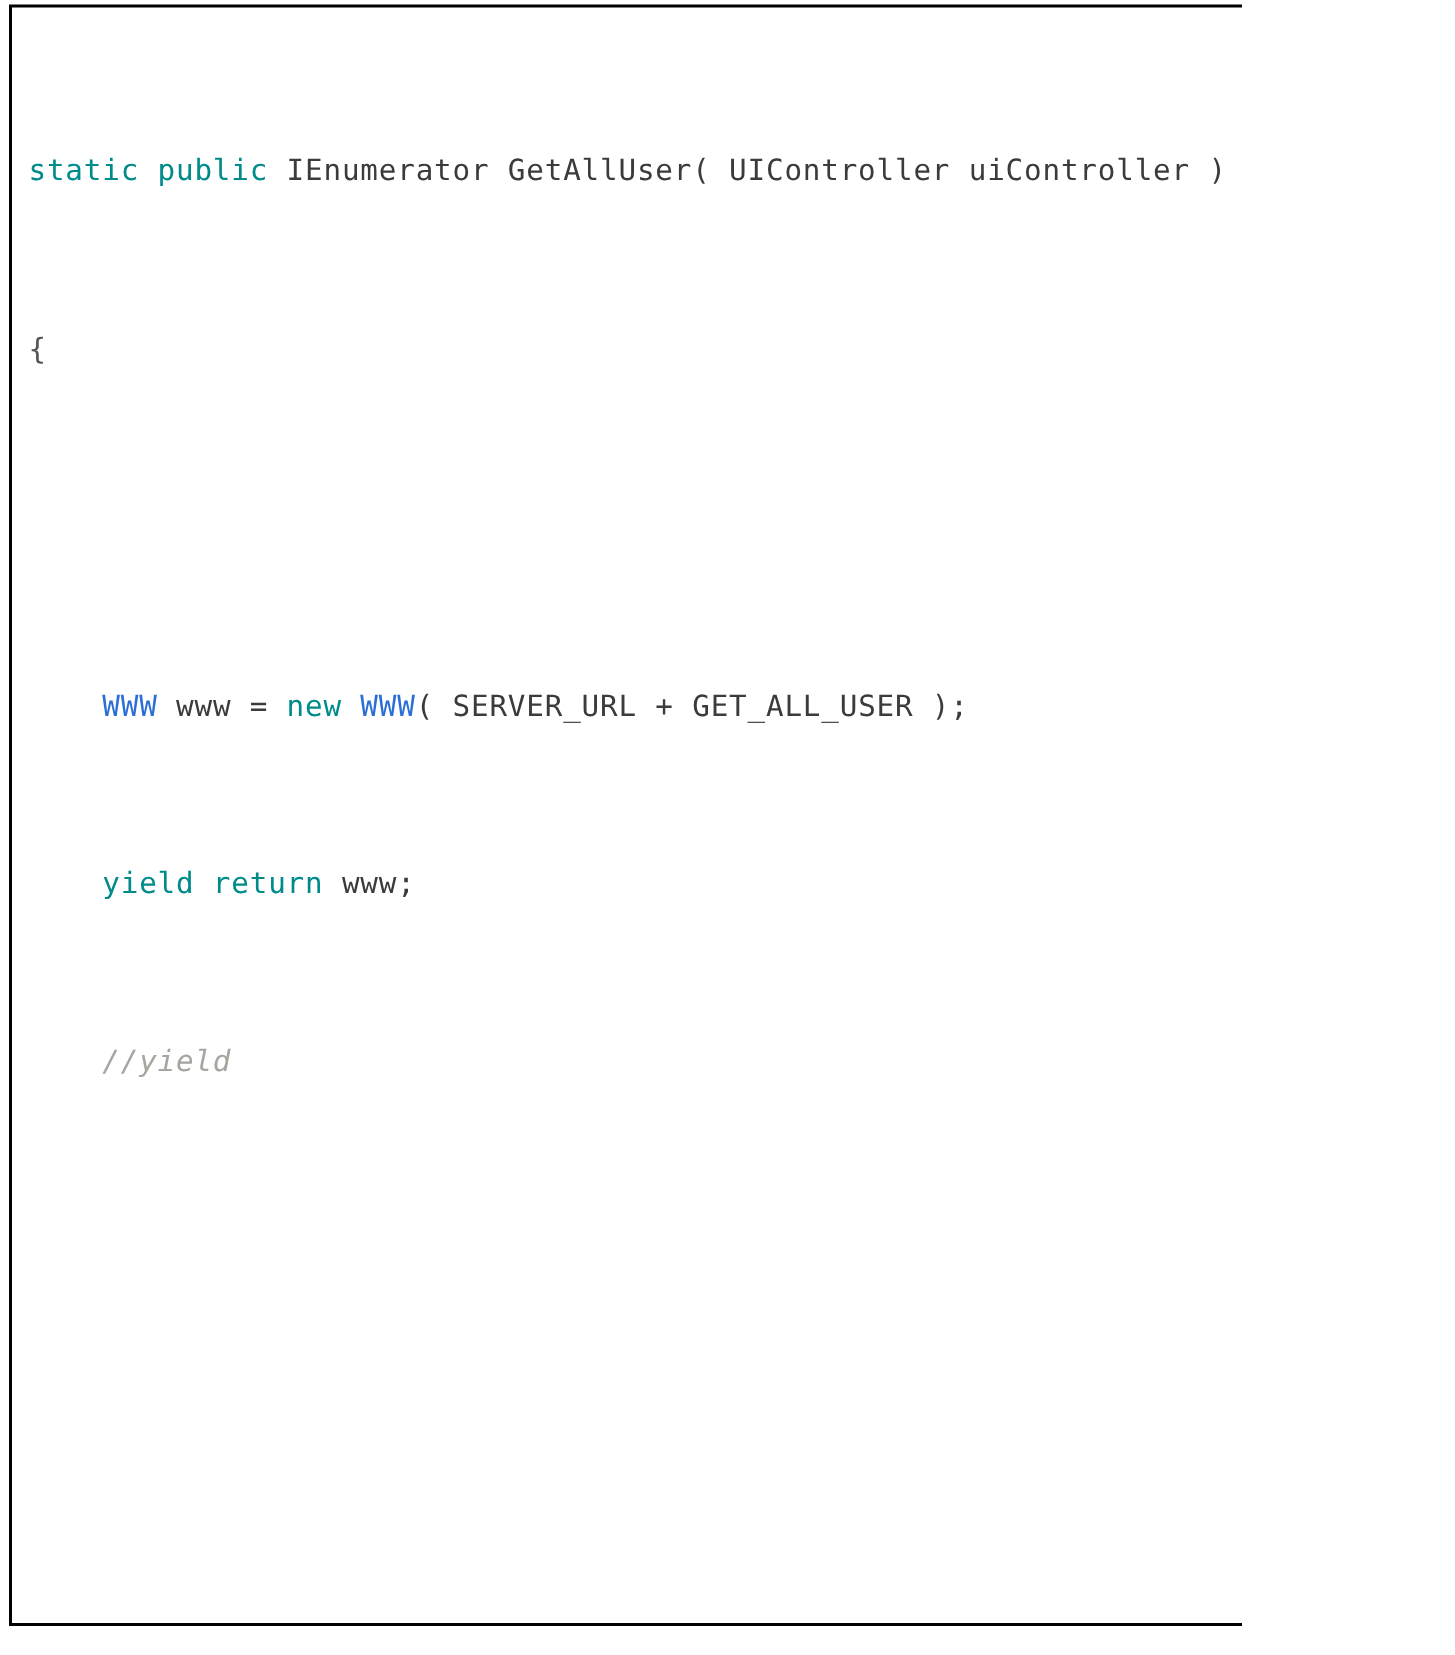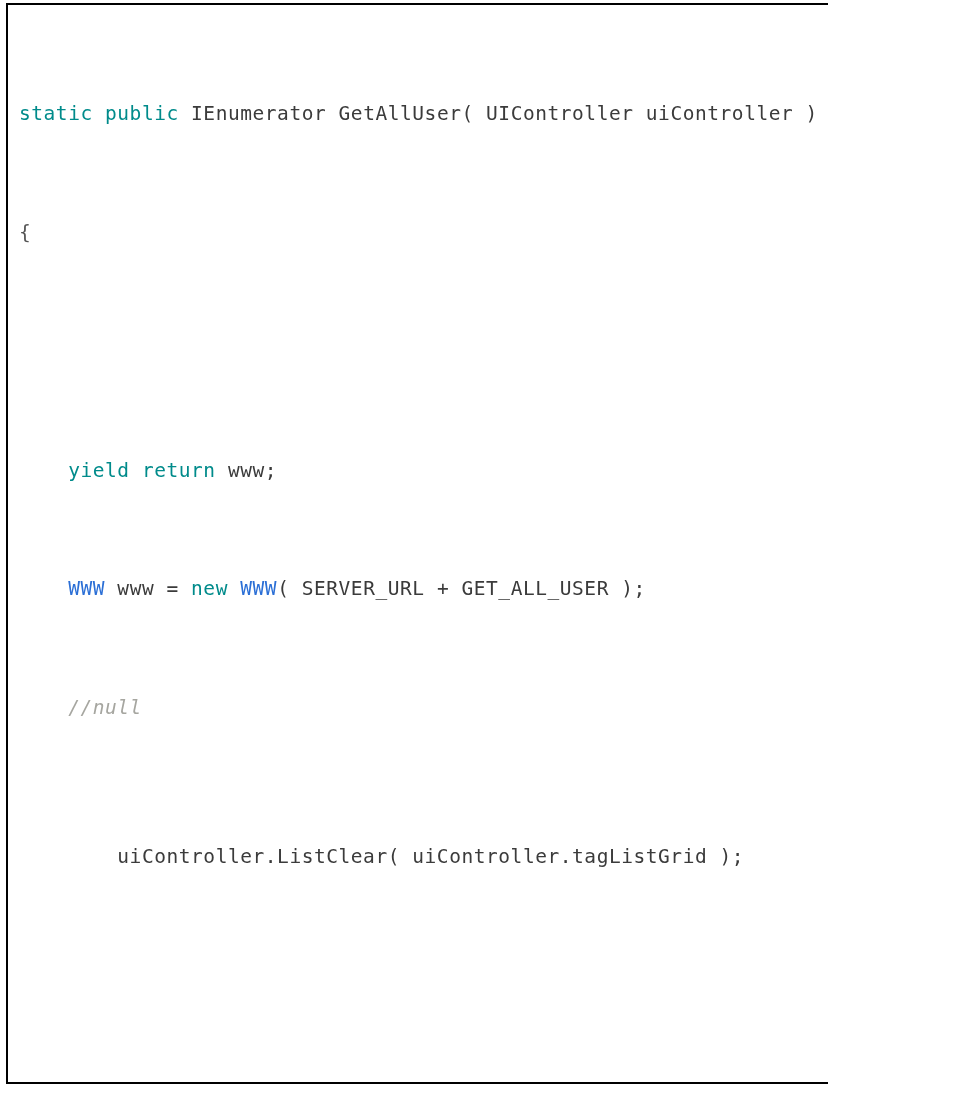--- a/index.html
+++ b/index.html
@@ -59,28 +59,27 @@
 <div id="screenshot">
   <div id="code-frame">
     <div id="code-block">
 
       <span class="ln"><span class="kw">static public</span><span class="plain"> </span><span class="plain">IEnumerator</span><span class="plain"> GetAllUser( UIController uiController )</span></span>
 
       <span class="ln"><span class="punc">{</span></span>
 
       <span class="ln"> </span>
 
+      <span class="ln"><span class="plain">    </span><span class="typ">WWW</span><span class="plain"> www = </span><span class="kw">new</span><span class="typ"> WWW</span><span class="plain">( SERVER_URL + GET_ALL_USER );</span></span>
+
       <span class="ln"><span class="plain">    </span><span class="kw">yield return</span><span class="plain"> www;</span></span>
 
-      <span class="ln"><span class="plain">    </span><span class="typ">WWW</span><span class="plain"> www = </span><span class="kw">new</span><span class="typ"> WWW</span><span class="plain">( SERVER_URL + GET_ALL_USER );</span></span>
-
-      <span class="ln"><span class="plain">    </span><span class="cmt">//null</span></span>
+      <span class="ln"><span class="plain">    </span><span class="cmt">//yield</span></span>
 
 
-      <span class="ln"><span class="plain">        uiController.ListClear( uiController.tagListGrid );</span></span>
 
       <span class="ln"> </span>
 
       
 
       
 
       
 
       

